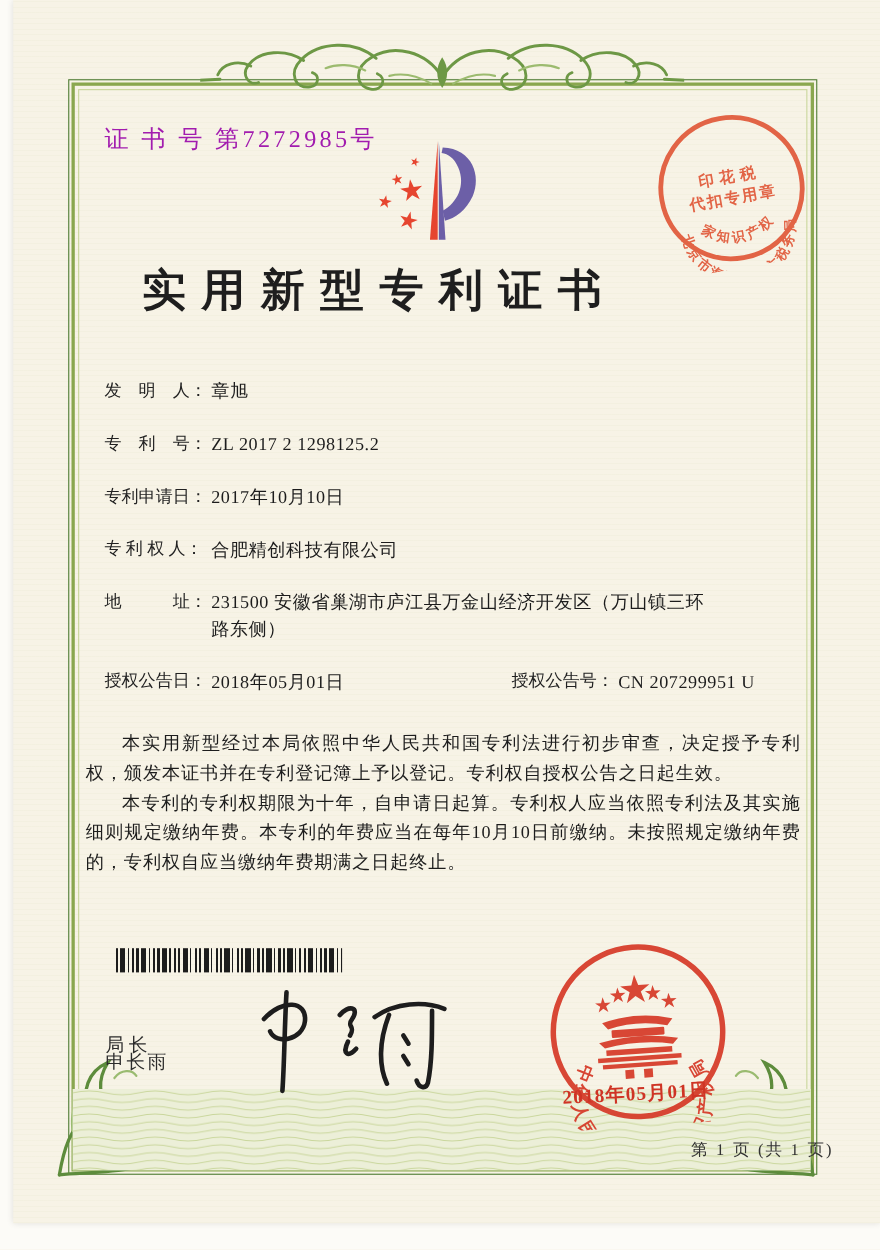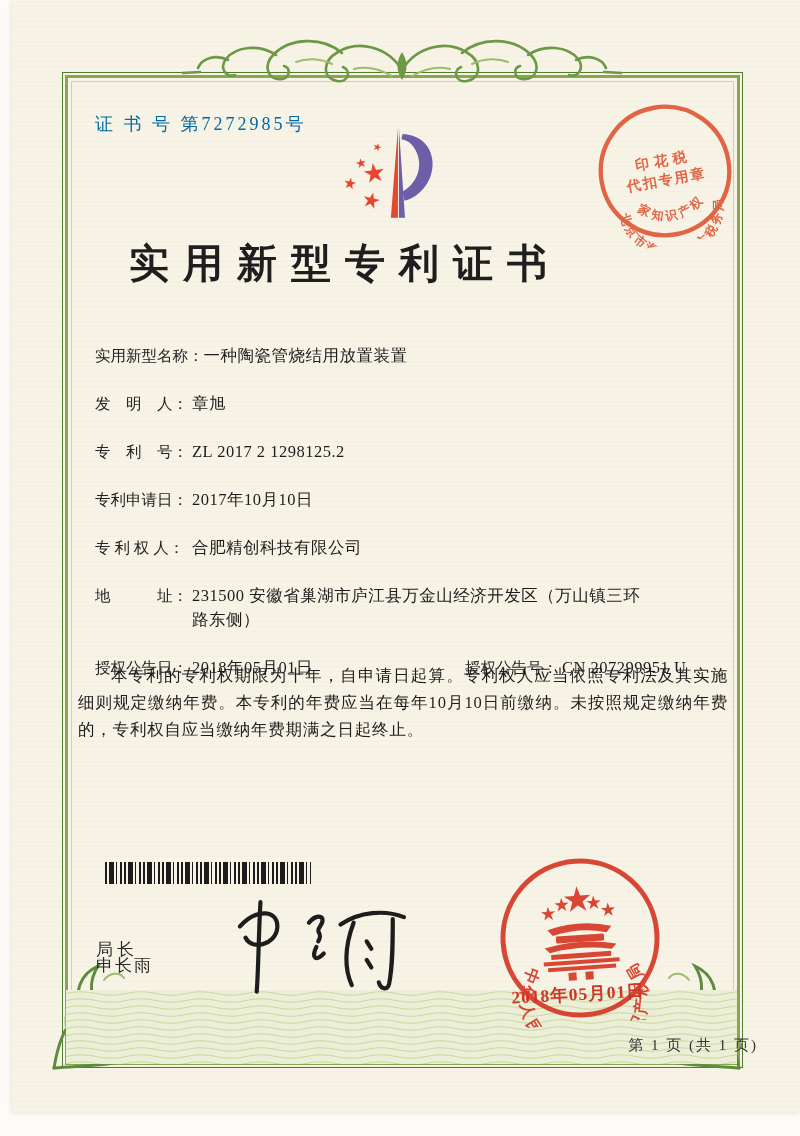--- a/index.html
+++ b/index.html
@@ -23,21 +23,21 @@
     content:"";position:absolute;inset:2px;border:3px solid #8aa74f;
   }
   .frame::after{
     content:"";position:absolute;inset:8px;border:1px solid #c9d69c;
   }
   .bottom-band{
     position:absolute;left:66px;top:990px;width:671px;height:74px;
     background:#ecefd8;overflow:hidden;
   }
   .cert-no{
-    position:absolute;left:95px;top:112px;font-size:18px;letter-spacing:3px;color:#0369a1;
+    position:absolute;left:95px;top:112px;font-size:22px;letter-spacing:3px;color:#a21caf;
   }
   .logo{position:absolute;left:318px;top:120px;width:178px;height:116px;}
   .title{
     position:absolute;left:0;width:676px;top:236px;text-align:center;
     font-size:40px;font-weight:600;letter-spacing:14px;text-indent:14px;color:#1e1e1e;
   }
   .fields{position:absolute;left:95px;top:344px;width:612px;}
   .f-row{position:relative;display:flex;line-height:24px;margin-bottom:24px;}
   .f-label{flex:0 0 auto;min-width:97px;font-size:15.5px;white-space:nowrap;color:#222;}
   .f-value{font-size:16.5px;letter-spacing:0.5px;max-width:452px;color:#1c1c1c;}
@@ -148,24 +148,20 @@
   <g fill="#6c5fa7">
     <path d="M79.5 8 L79.5 97 L85.5 97 Z"></path>
     <path d="M83 14 C110 15 118 40 110 58 C104 71 94 78 85 80 L83 71 C96 64 104 48 97 32 C93 23 88 20 82 19 Z"></path>
   </g>
 </svg>
 
 <div class="title">实用新型专利证书</div>
 
 <div class="fields">
   <div class="f-row">
-    <span class="f-label">实用新型名称：</span>
-    <span class="f-value">一种陶瓷管烧结用放置装置</span>
-  </div>
-  <div class="f-row">
     <span class="f-label">发　明　人：</span>
     <span class="f-value">章旭</span>
   </div>
   <div class="f-row">
     <span class="f-label">专　利　号：</span>
     <span class="f-value">ZL 2017 2 1298125.2</span>
   </div>
   <div class="f-row">
     <span class="f-label">专利申请日：</span>
     <span class="f-value">2017年10月10日</span>
@@ -182,20 +178,21 @@
     <span class="f-label">授权公告日：</span>
     <span class="f-value">2018年05月01日</span>
     <span class="f-pair2">
       <span class="f-label">授权公告号：</span>
       <span class="f-value">CN 207299951 U</span>
     </span>
   </div>
 </div>
 
 <div class="paras">
+  <p>本实用新型经过本局依照中华人民共和国专利法进行初步审查，决定授予专利权，颁发本证书并在专利登记簿上予以登记。专利权自授权公告之日起生效。</p>
   <p>本专利的专利权期限为十年，自申请日起算。专利权人应当依照专利法及其实施细则规定缴纳年费。本专利的年费应当在每年10月10日前缴纳。未按照规定缴纳年费的，专利权自应当缴纳年费期满之日起终止。</p>
 </div>
 
 <div class="barcode"></div>
 
 <div class="signer-title">局长</div>
 <div class="signer-name">申长雨</div>
 
 <svg class="signature" viewBox="0 0 220 110">
   <g fill="none" stroke="#1d1d1d" stroke-width="4.5" stroke-linecap="round">

